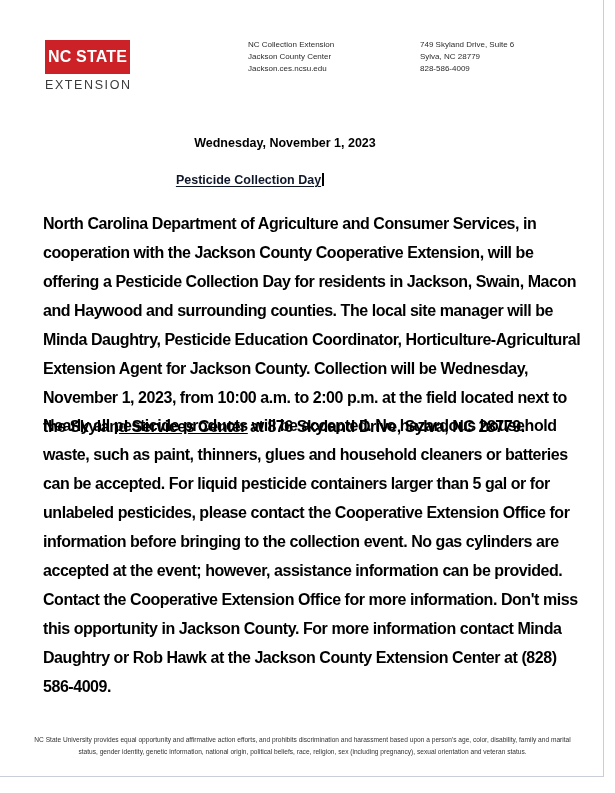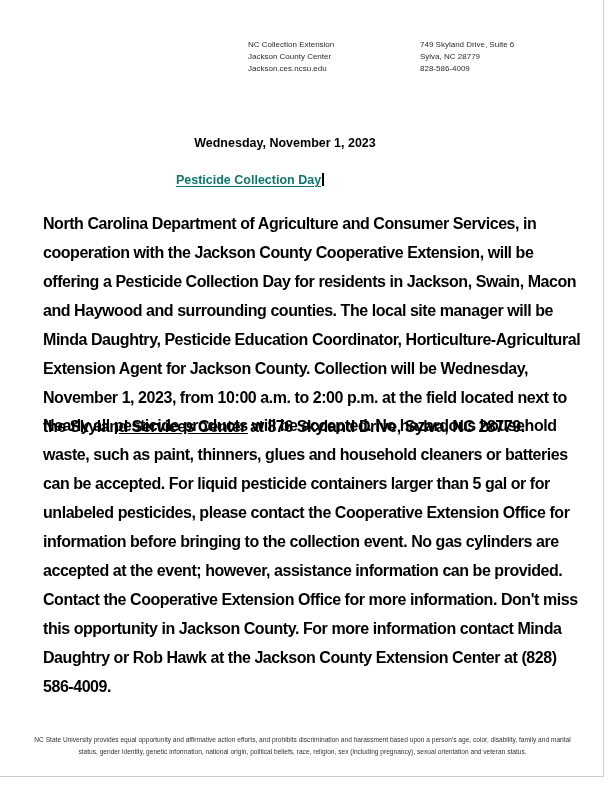--- a/index.html
+++ b/index.html
@@ -73,21 +73,21 @@
     color: #000000;
   }
   .doc-title-row {
     position: absolute;
     left: 0;
     top: 173px;
     width: 500px;
     text-align: center;
     font-weight: 700;
     font-size: 12.5px;
-    color: #0f766e;
+    color: #0f172a;
   }
   .doc-title-row .title-text {
     text-decoration: underline;
     text-underline-offset: 2px;
   }
   .caret {
     display: inline-block;
     width: 2px;
     height: 13px;
     background: #000000;
@@ -123,20 +123,26 @@
     font-weight: 400;
     color: #333333;
   }
 </style>
 </head>
 <body>
 
 <div class="canvas">
   <div class="page">
 
+    <div class="logo-block">
+      <div class="logo-box" id="logo-box" style="background: rgb(204, 33, 39);">
+        <span>NC STATE</span>
+      </div>
+      <div class="logo-sub">EXTENSION</div>
+    </div>
 
     <div class="contact-col contact-col-1">
       <div>NC Collection Extension</div>
       <div>Jackson County Center</div>
       <div>Jackson.ces.ncsu.edu</div>
     </div>
 
     <div class="contact-col contact-col-2">
       <div>749 Skyland Drive, Suite 6</div>
       <div>Sylva, NC 28779</div>

